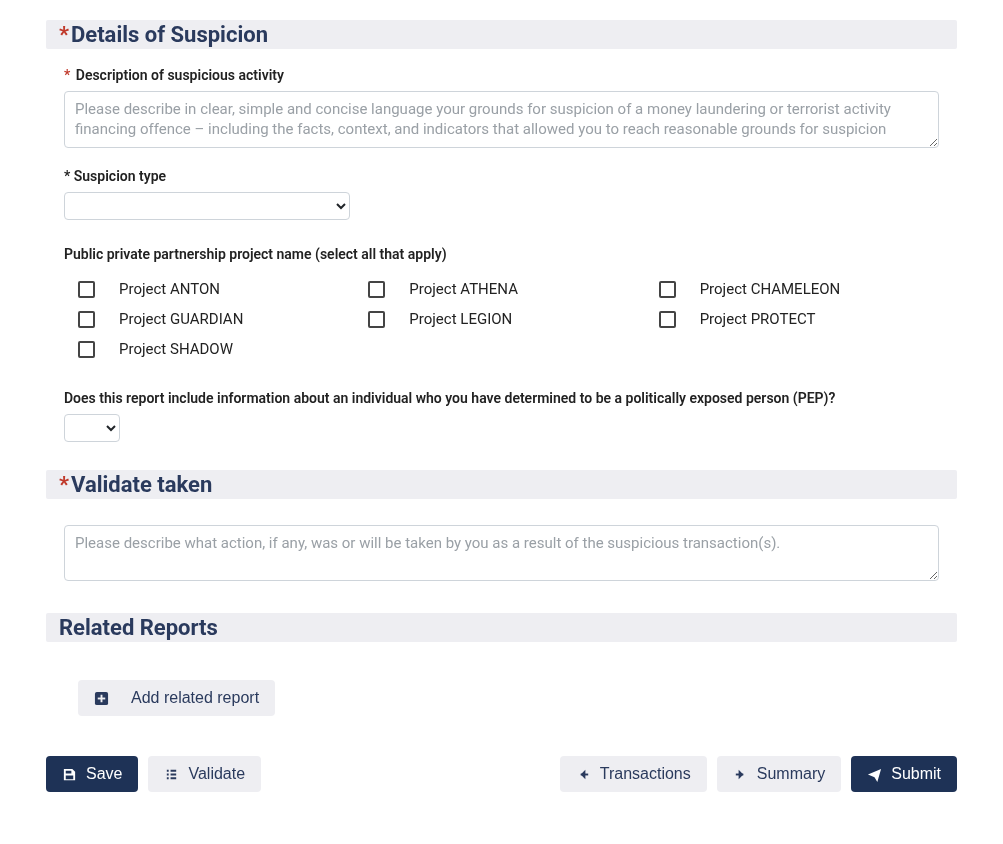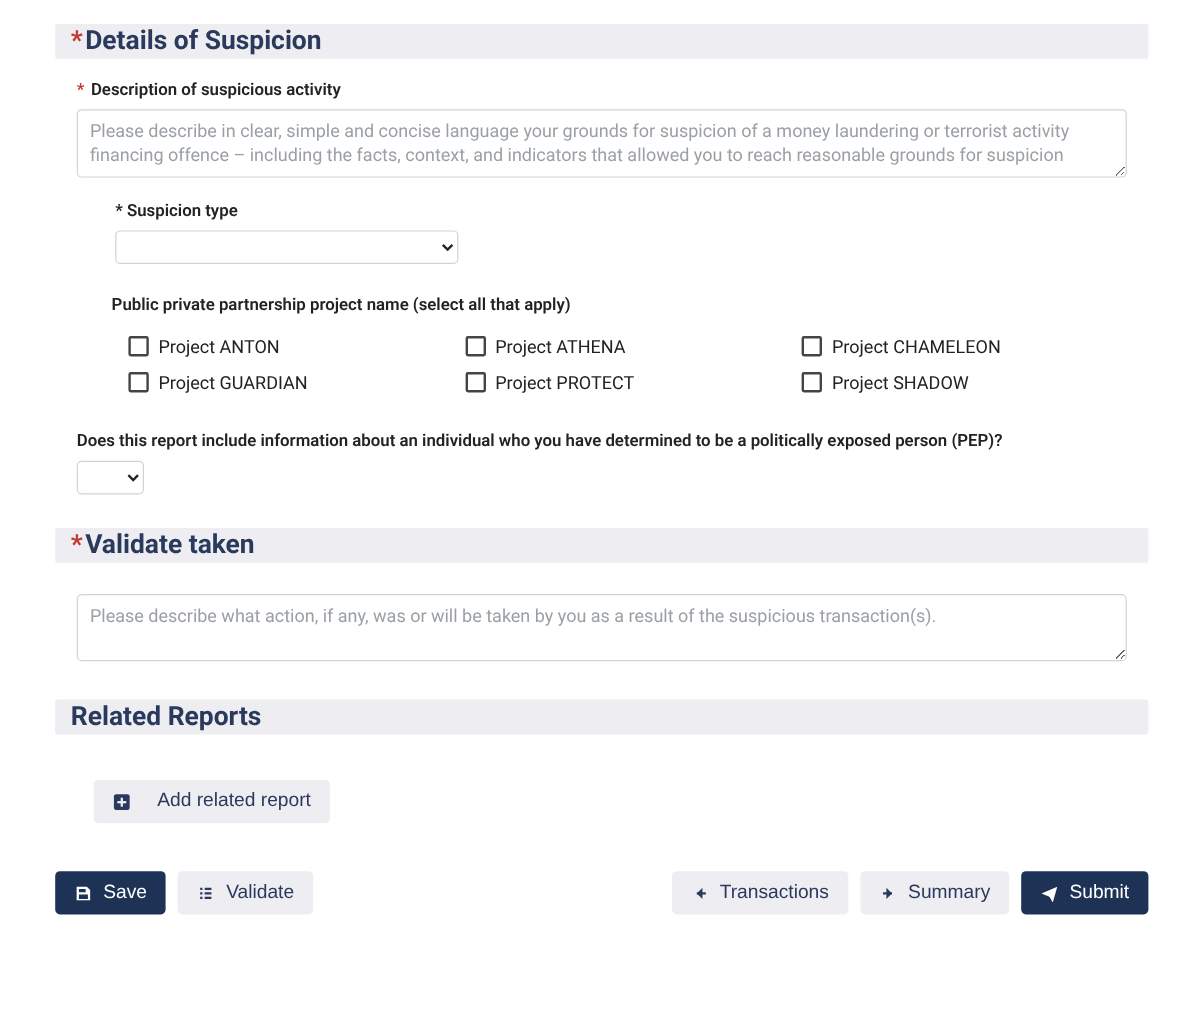--- a/index.html
+++ b/index.html
@@ -55,21 +55,21 @@
   .sel-lg { width: 286px; height: 28px; }
   .sel-sm { width: 56px; height: 28px; }
   .proj-grid {
     display: grid;
     grid-template-columns: repeat(3, 1fr);
     column-gap: 10px;
     row-gap: 12px;
     padding-left: 14px;
     margin-bottom: 32px;
   }
-  .chk-wrap { display: flex; align-items: center; gap: 8px; font-size: 15px; color: #222;}
+  .chk-wrap { display: flex; align-items: flex-end; gap: 24px; font-size: 15px; color: #222;}
   .chk {
     width: 17px; height: 17px; border: 2px solid #444; border-radius: 2px;
     display: inline-block; flex-shrink:0;
   }
   .help-icon {
     display: inline-flex;
     width: 16px; height: 16px;
     background: #224a8b;
     color: #fff;
     border-radius: 50%;
@@ -91,22 +91,22 @@
   .btn-light { background: #eeeef2; color: #2a3a5d; font-weight: 500;}
   .btn-dark  { background: #1e3256; color: #fff; font-weight: 500;}
   .action-bar {
     display: flex;
     justify-content: space-between;
     margin-top: 40px;
   }
   .action-bar .grp { display: flex; gap: 10px; }
   .add-related { margin: 20px 0 0 14px; gap: 22px;}
   svg.icon { width: 15px; height: 15px; display:block; }
-  .mt-sm { margin-top: 16px; margin-left: 32px; }
-  .mt-md { margin-top: 26px; margin-left: 29px; }
+  .mt-sm { margin-top: 16px; }
+  .mt-md { margin-top: 26px; }
   .mb-lg { margin-bottom: 28px; margin-top: 26px; }
 </style>
 </head>
 <body>
 
 <div class="section-header">
   <h2><span class="req">*</span><span>Details of Suspicion</span></h2>
 </div>
 
 <div class="section-body">
@@ -134,20 +134,24 @@
           <span class="chk"></span>
           <span>Project ATHENA</span>
         </label>
       <label class="chk-wrap">
           <span class="chk"></span>
           <span>Project CHAMELEON</span>
         </label>
       <label class="chk-wrap">
           <span class="chk"></span>
           <span>Project GUARDIAN</span>
+        </label>
+      <label class="chk-wrap">
+          <span class="chk"></span>
+          <span>Project LEGION</span>
         </label>
       <label class="chk-wrap">
           <span class="chk"></span>
           <span>Project PROTECT</span>
         </label>
       <label class="chk-wrap">
           <span class="chk"></span>
           <span>Project SHADOW</span>
         </label>
     </div>

